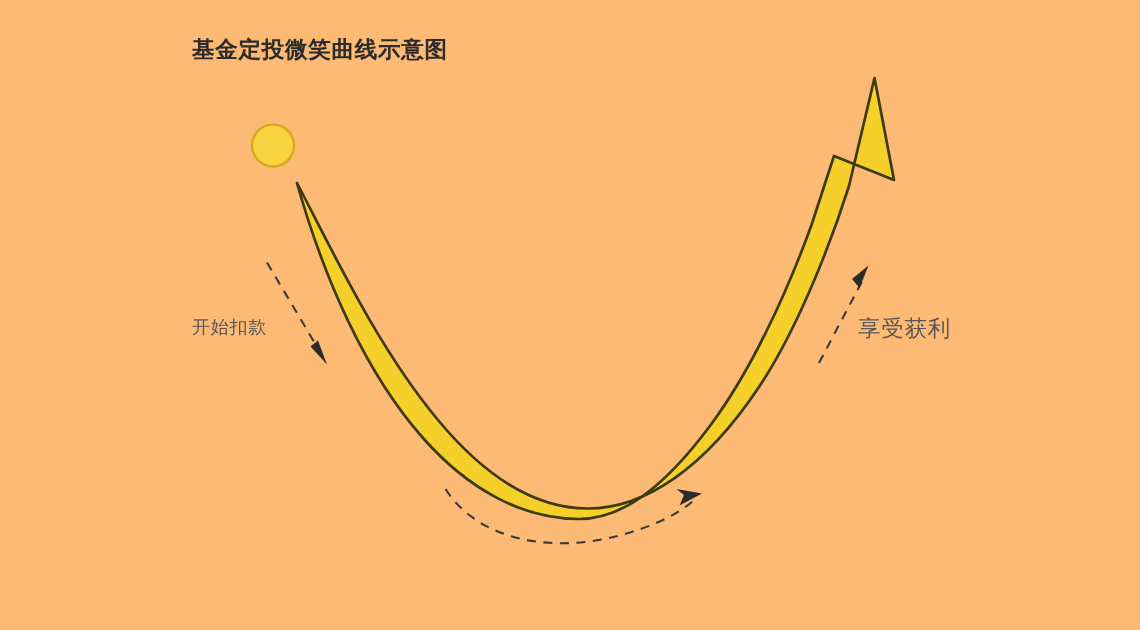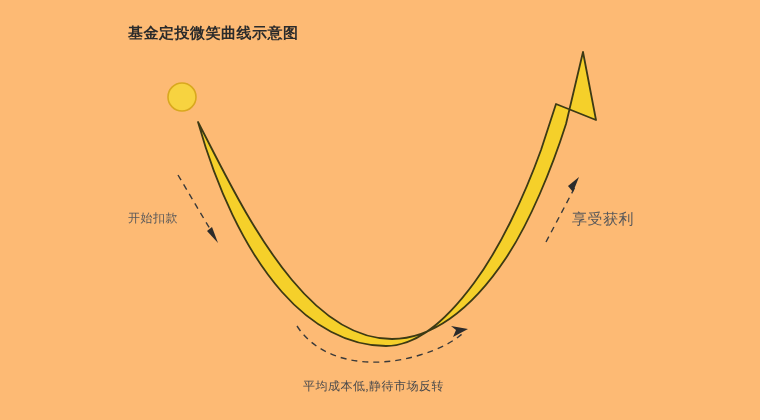--- a/index.html
+++ b/index.html
@@ -97,15 +97,14 @@
     </g>
 
   </svg>
 
   <div class="txt" id="chart-title">基金定投微笑曲线示意图</div>
 
   <div class="txt" id="label-start">开始扣款</div>
 
   <div class="txt" id="label-profit">享受获利</div>
 
-  <div class="txt" id="label-bottom">平均成本低,静待市场反转</div>
 
 </div>
 
 </body></html>

